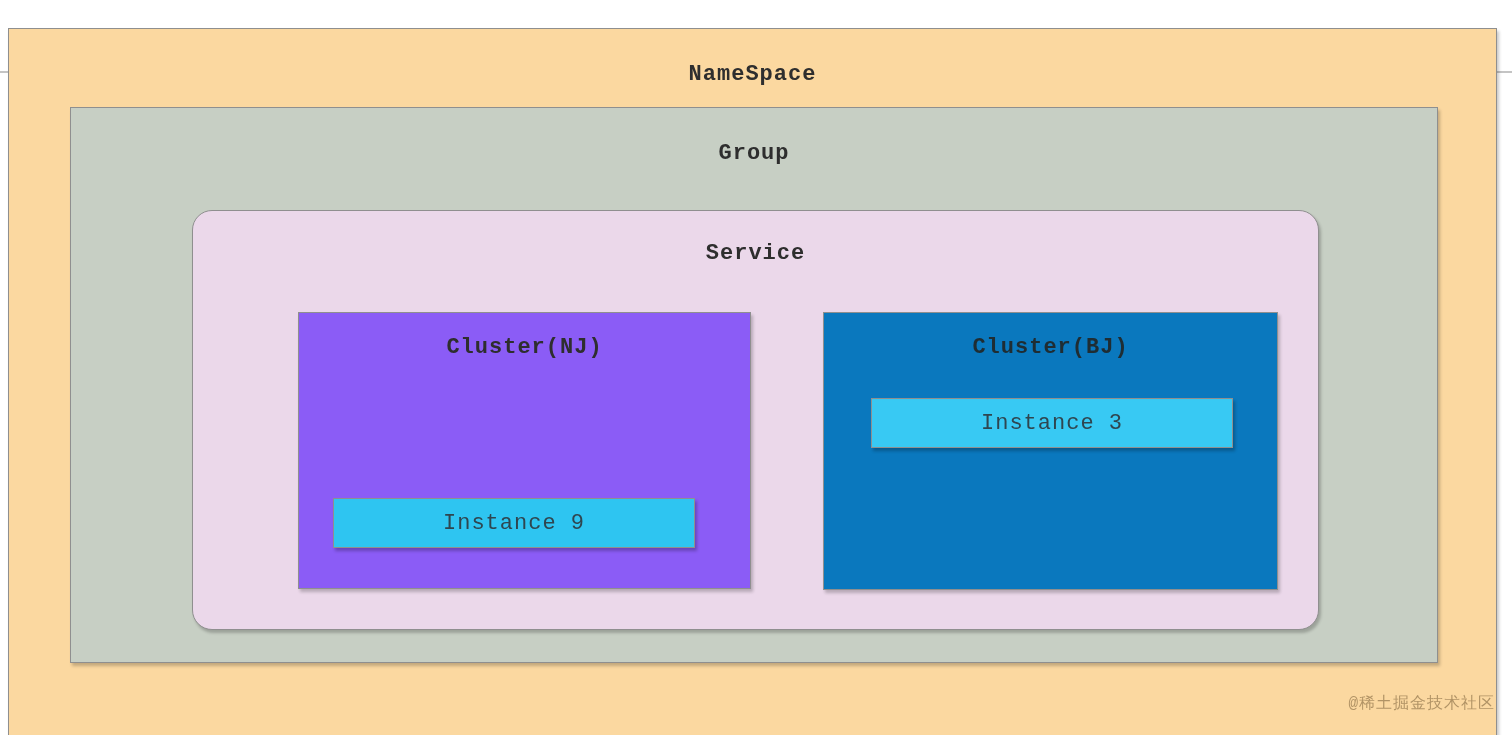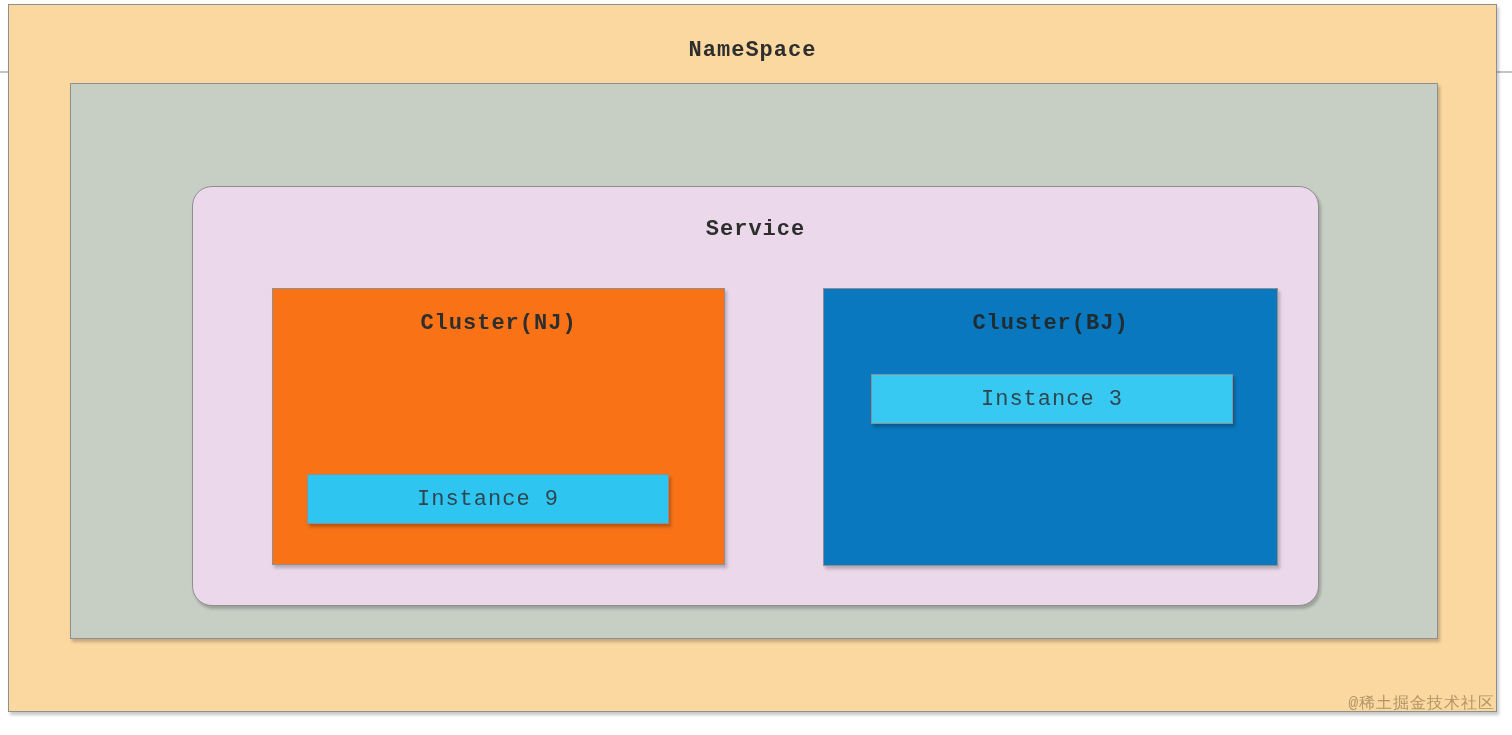--- a/index.html
+++ b/index.html
@@ -4,21 +4,21 @@
 <style>
   * { margin: 0; padding: 0; box-sizing: border-box; }
   html, body { width: 1512px; height: 735px; background: #ffffff; overflow: hidden; }
   body { font-family: "Liberation Mono", "DejaVu Sans Mono", monospace; }
 
   .canvas { position: relative; width: 1512px; height: 735px; background: #ffffff; }
 
   .box { position: absolute; border: 1px solid #8f8f8f; }
   .soft-shadow { box-shadow: 2px 3px 3px rgba(0,0,0,0.22); }
 
-  .namespace { left: 8px; top: 4px; width: 1489px; height: 708px; background: #FBD8A0; }
+  .namespace { left: 8px; top: 28px; width: 1489px; height: 708px; background: #FBD8A0; }
   .group     { left: 61px; top: 78px; width: 1368px; height: 556px; background: #C7CFC4; }
   .service   { left: 121px; top: 102px; width: 1127px; height: 420px; background: #EBD8EA; }
 
   .cluster-nj { left: 79px;  top: 101px; width: 453px; height: 277px; background: #E8837E; }
   .cluster-bj { left: 630px; top: 101px; width: 455px; height: 278px; background: #0A78BE; }
 
   .box-title {
     position: absolute; left: 0; width: 100%;
     text-align: center; font-weight: bold; font-size: 22px;
     color: #2e2e2e; letter-spacing: 1px;
@@ -56,25 +56,26 @@
 
 <div class="canvas">
 
   <div class="edge-rule left"></div>
   <div class="edge-rule right"></div>
 
   <div class="box namespace soft-shadow" style="background-color: rgb(251, 216, 160);">
     <div class="box-title title-namespace">NameSpace</div>
 
     <div class="box group soft-shadow" style="background-color: rgb(199, 207, 196);">
+      <div class="box-title title-group">Group</div>
 
       <div class="box service soft-shadow" style="background-color: rgb(235, 216, 234); border-radius: 20px;">
         <div class="box-title title-service">Service</div>
 
-        <div class="box cluster-nj soft-shadow" style="background-color: #f97316;">
+        <div class="box cluster-nj soft-shadow" style="background-color: #8b5cf6; margin-left: 26px;">
           <div class="box-title title-cluster">Cluster(NJ)</div>
           <div class="instance inst-2" style="background-color: rgb(46, 197, 241);">Instance 9</div>
         </div>
 
         <div class="box cluster-bj soft-shadow" style="background-color: rgb(10, 120, 190);">
           <div class="box-title title-cluster" style="color:#1f2d33;">Cluster(BJ)</div>
           <div class="instance inst-1" style="background-color: rgb(56, 201, 243);">Instance 3</div>
         </div>
 
       </div>

